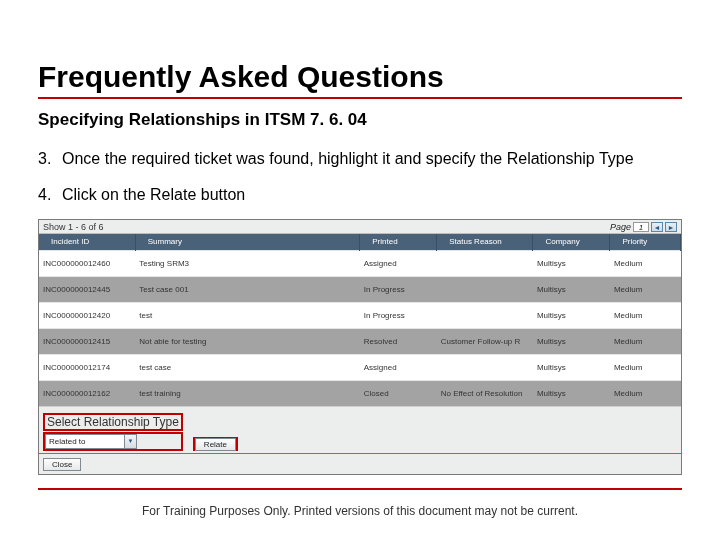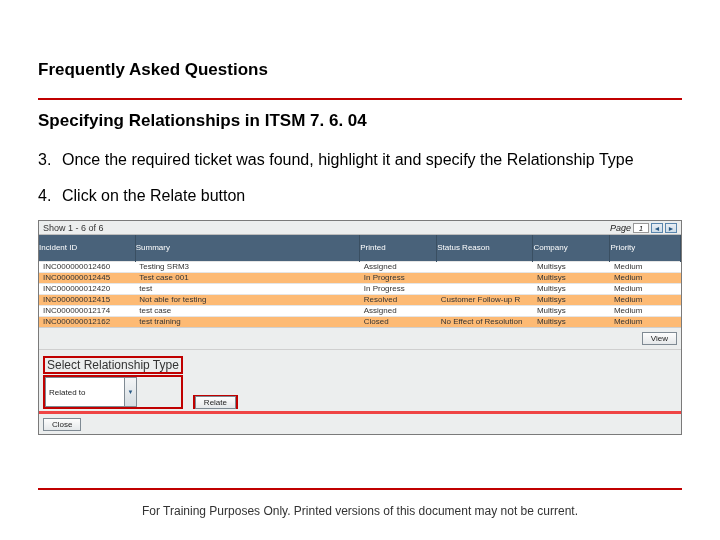--- a/index.html
+++ b/index.html
@@ -9,24 +9,24 @@
     height: 540px;
     background: #fff;
     font-family: Arial, Helvetica, sans-serif;
     color: #000;
     position: relative;
   }
   .slide {
     padding: 60px 38px 0 38px;
   }
   .title {
-    font-size: 17px;
+    font-size: 30px;
     font-weight: bold;
     border-bottom: 2px solid #c00000;
-    padding-bottom: 18px;
+    padding-bottom: 3px;
     margin-bottom: 10px;
   }
   .subtitle {
     font-size: 17px;
     font-weight: bold;
     margin-bottom: 18px;
     margin-top: 11px;
   }
   .steps {
     font-size: 16px;
@@ -78,35 +78,35 @@
     width: 100%;
     border-collapse: collapse;
     table-layout: fixed;
   }
   table.ss-table th {
     background: #49627a;
     color: #fff;
     font-weight: normal;
     font-size: 8px;
     text-align: left;
-    padding: 1px 0;
+    padding: 1px 12px;
     border-right: 1px solid #3a4f62;
-    height: 26px;
+    height: 16px;
     overflow: hidden; white-space: nowrap;
   }
   table.ss-table td {
     font-size: 8px;
-    padding: 0 4px;
+    padding: 8px 4px;
     height: 11px;
     background: #fff;
     border-top: 1px solid #e5e5e5;
     overflow: hidden; white-space: nowrap; text-overflow: clip;
     color: #333;
   }
-  table.ss-table tr.alt td { background: #fdba74; }
+  table.ss-table tr.alt td { background: #a3a3a3; }
   .ss-bottombar {
     display: flex;
     justify-content: flex-end;
     padding: 4px;
     background: #eceeee;
     border-top: 1px solid #cfcfcf;
   }
   .ss-btn {
     background: linear-gradient(#fdfdfd,#e5e8ea);
     border: 1px solid #7f8a93;
@@ -128,40 +128,40 @@
     border: 2px solid #c00000; padding: 0 2px; background: #eceeee;
     display: inline-block;
   }
   .reltype-select-wrap {
     border: 2px solid #c00000;
     display: inline-flex;
   }
   .reltype-select {
     display: inline-flex; align-items: center;
     background: #fff; border: 1px solid #7f8a93;
-    font-size: 8px; height: 30px;
+    font-size: 8px; height: 15px;
   }
   .reltype-select .val { padding: 0 6px 0 3px; min-width: 78px; }
   .reltype-select .arrow {
     width: 12px; height: 100%;
     border-left: 1px solid #7f8a93;
     background: linear-gradient(#f3f5f6,#d6dde2);
     display: flex; align-items: center; justify-content: center;
     font-size: 6px; color: #2a5a84;
   }
   .relate-wrap {
     border: 2px solid #c00000;
     padding: 0;
     align-self: flex-end;
     margin-bottom: 0px;
   }
   .close-area {
     padding: 5px 4px;
     background: #eceeee;
-    border-top: 3px solid #ef4444;
+    border-top: 1px solid #ef4444;
   }
   .red-rule {
     position: absolute;
     left: 38px; right: 38px;
     bottom: 50px;
     height: 2px;
     background: #c00000;
   }
   .footer-note {
     position: absolute;
@@ -265,23 +265,20 @@
             <td>INC000000012162</td>
             <td>test training</td>
             <td>Closed</td>
             <td>No Effect of Resolution</td>
             <td>Multisys</td>
             <td>Medium</td>
           </tr>
         </tbody>
     </table>
 
-    <div class="ss-bottombar">
-      <span class="ss-btn">View</span>
-    </div>
 
     <div class="ss-reltype-area">
       <div class="reltype-col">
         <span class="reltype-label">Select Relationship Type</span>
         <span class="reltype-select-wrap">
           <span class="reltype-select">
             <span class="val">Related to</span>
             <span class="arrow">▼</span>
           </span>
         </span>

